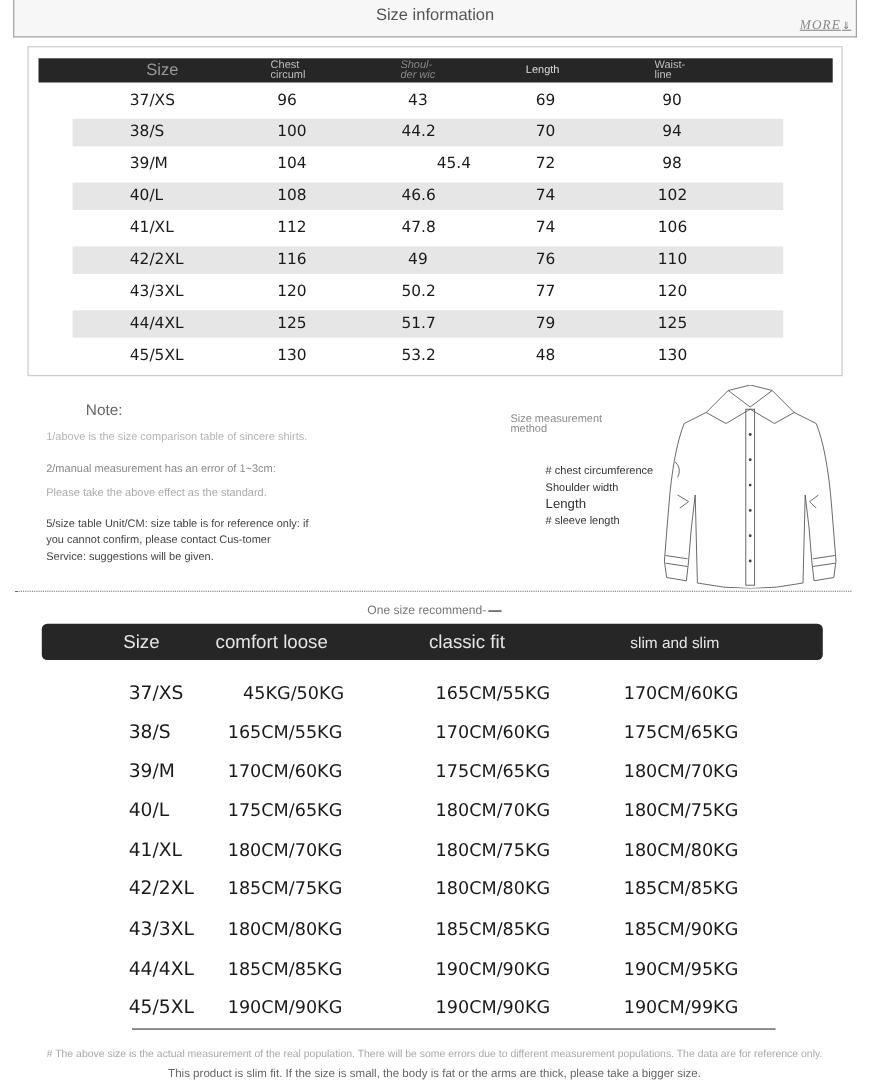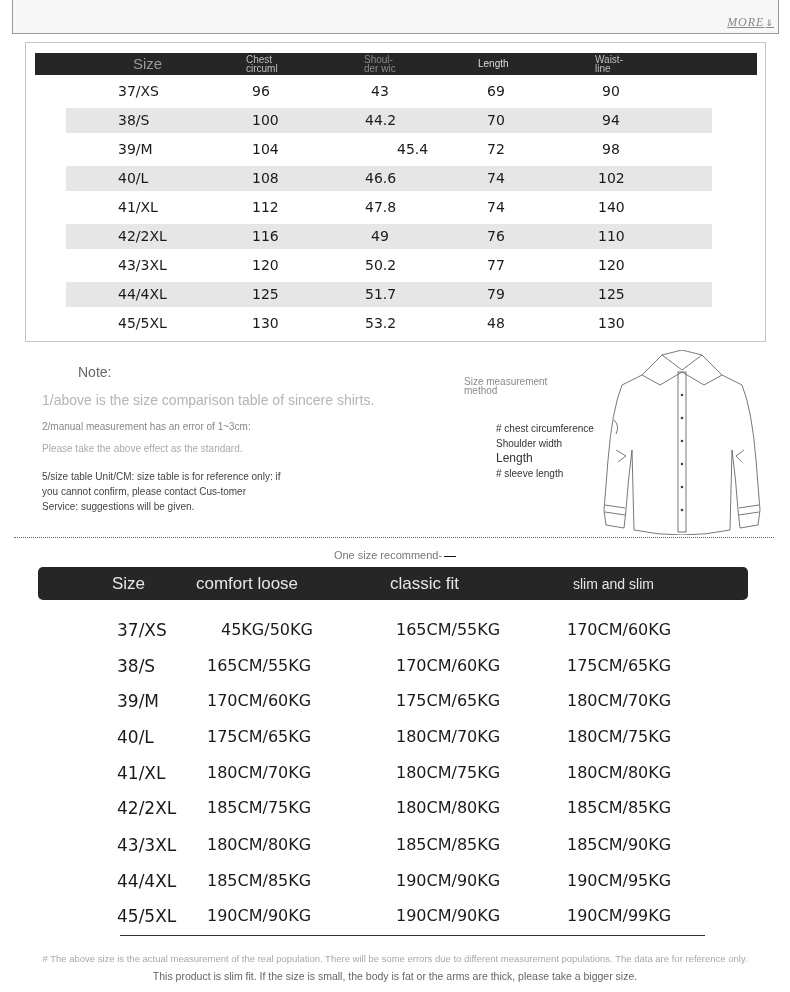--- a/index.html
+++ b/index.html
@@ -14,21 +14,21 @@
   .size-head { position:absolute; left:9px; top:10px; width:722px; height:22px; background:#262626; }
   .size-head .hc { position:absolute; color:#bfbfbf; font-size:10px; line-height:9px; font-family:"Liberation Sans", sans-serif; }
   .size-head .hc.size { font-size:15px; color:#999; top:3px; line-height:16px; }
   .size-head .hc.len { color:#ddd; top:6px; line-height:10px; }
   .size-row { position:absolute; left:40px; width:646px; height:25px; font-family:"DejaVu Sans", sans-serif; font-size:14px; color:#1a1a1a; }
   .size-row.shade { background:#e6e6e6; }
   .size-row .c { position:absolute; top:4px; }
 
   .note { position:absolute; left:42px; top:364px; width:290px; font-family:"Liberation Sans", sans-serif; }
   .note .nt { font-size:14px; color:#666;margin-left:36px; }
-  .note .l1 { position:absolute; top:28px; font-size:14px; color:#b4b4b4; white-space:nowrap; }
+  .note .l1 { position:absolute; top:28px; font-size:10px; color:#b4b4b4; white-space:nowrap; }
   .note .l2 { position:absolute; top:57px; font-size:10px; color:#888; white-space:nowrap; }
   .note .l3 { position:absolute; top:79px; font-size:10px; color:#aaa; white-space:nowrap; }
   .note .l4 { position:absolute; top:105px; font-size:10px; color:#444; line-height:15px; width:240px; }
 
   .measure-label { position:absolute; left:464px; top:377px; font-size:10px; color:#8a8a8a; line-height:9px; width:100px; }
   .measure-list { position:absolute; left:496px; top:421px; font-size:10px; color:#333; }
   .measure-list div { height:15px; line-height:15px; white-space:nowrap; }
   .measure-list .big { font-size:12px; }
   .shirt { position:absolute; left:592px; top:350px; width:180px; height:185px; }
 
@@ -46,33 +46,34 @@
   .rec-row .c.s { font-size:17px; }
   .rec-rule { position:absolute; left:120px; top:935px; width:585px; border-top:1px solid #333; }
 
   .foot1 { position:absolute; left:0; right:0; top:953px; text-align:center; font-size:9.5px; color:#a8a8a8; white-space:nowrap; }
   .foot2 { position:absolute; left:0; right:0; top:970px; text-align:center; font-size:10.5px; color:#666; white-space:nowrap; }
 </style>
 </head>
 <body>
 
 <div class="top-header">
+  <div class="title">Size information</div>
   <div class="more">
     <span>MORE</span><span class="chev">⇓</span>
   </div>
 </div>
 
 <div class="size-box">
   <div class="size-head">
     <div class="hc size" style="left:98px;">Size</div>
     <div class="hc" style="left:211px; top:2px;">
       <div>Chest</div>
         <div>circuml</div>
     </div>
-    <div class="hc" style="left:329px; top:2px; color:#888;">
+    <div class="hc" style="left:329px; top:2px; color:#888;font-style:italic;">
       <div>Shoul-</div>
         <div>der wic</div>
     </div>
     <div class="hc len" style="left:443px;">Length</div>
     <div class="hc" style="left:560px; top:2px;">
       <div>Waist-</div>
         <div>line</div>
     </div>
   </div>
 
@@ -102,21 +103,21 @@
     <span class="c" style="left:186px;">108</span>
     <span class="c" style="left:299px;">46.6</span>
     <span class="c" style="left:421px;">74</span>
     <span class="c" style="left:532px;">102</span>
   </div>
   <div class="size-row" style="top:152px;">
     <span class="c" style="left:52px;">41/XL</span>
     <span class="c" style="left:186px;">112</span>
     <span class="c" style="left:299px;">47.8</span>
     <span class="c" style="left:421px;">74</span>
-    <span class="c" style="left:532px;">140</span>
+    <span class="c" style="left:532px;">106</span>
   </div>
   <div class="size-row shade" style="top:181px;">
     <span class="c" style="left:52px;">42/2XL</span>
     <span class="c" style="left:186px;">116</span>
     <span class="c" style="left:305px;">49</span>
     <span class="c" style="left:421px;">76</span>
     <span class="c" style="left:532px;">110</span>
   </div>
   <div class="size-row" style="top:210px;">
     <span class="c" style="left:52px;">43/3XL</span>

